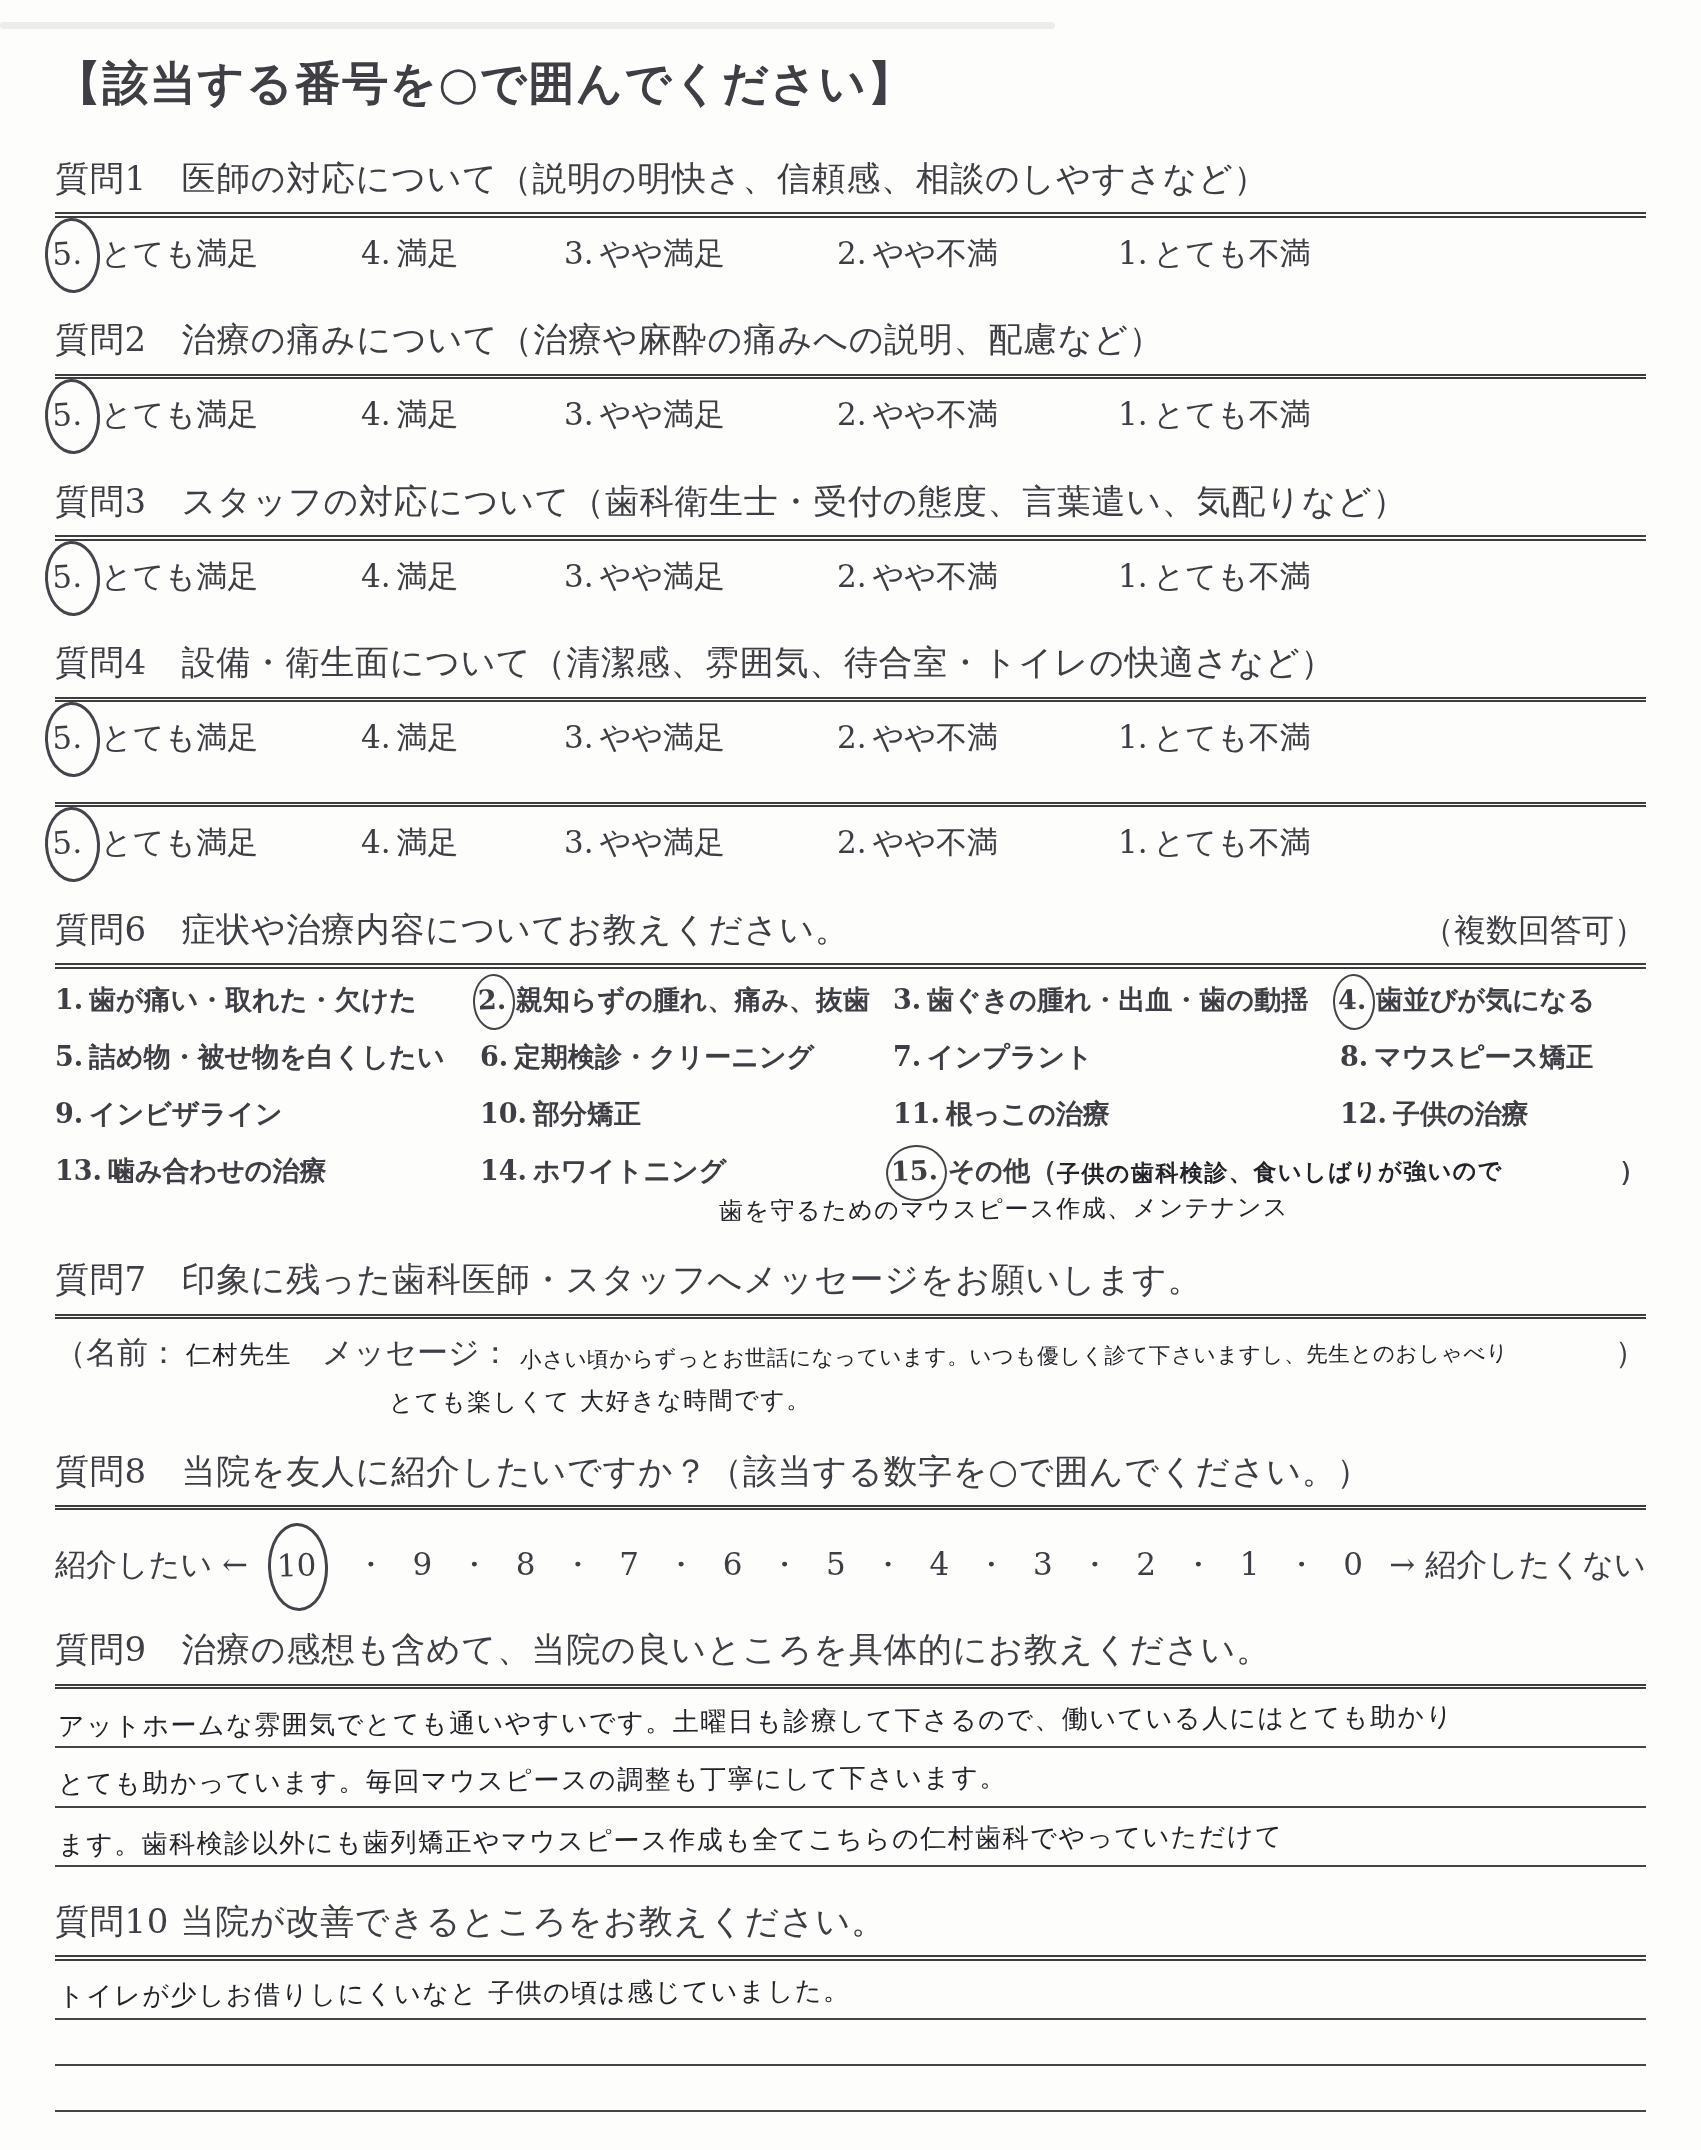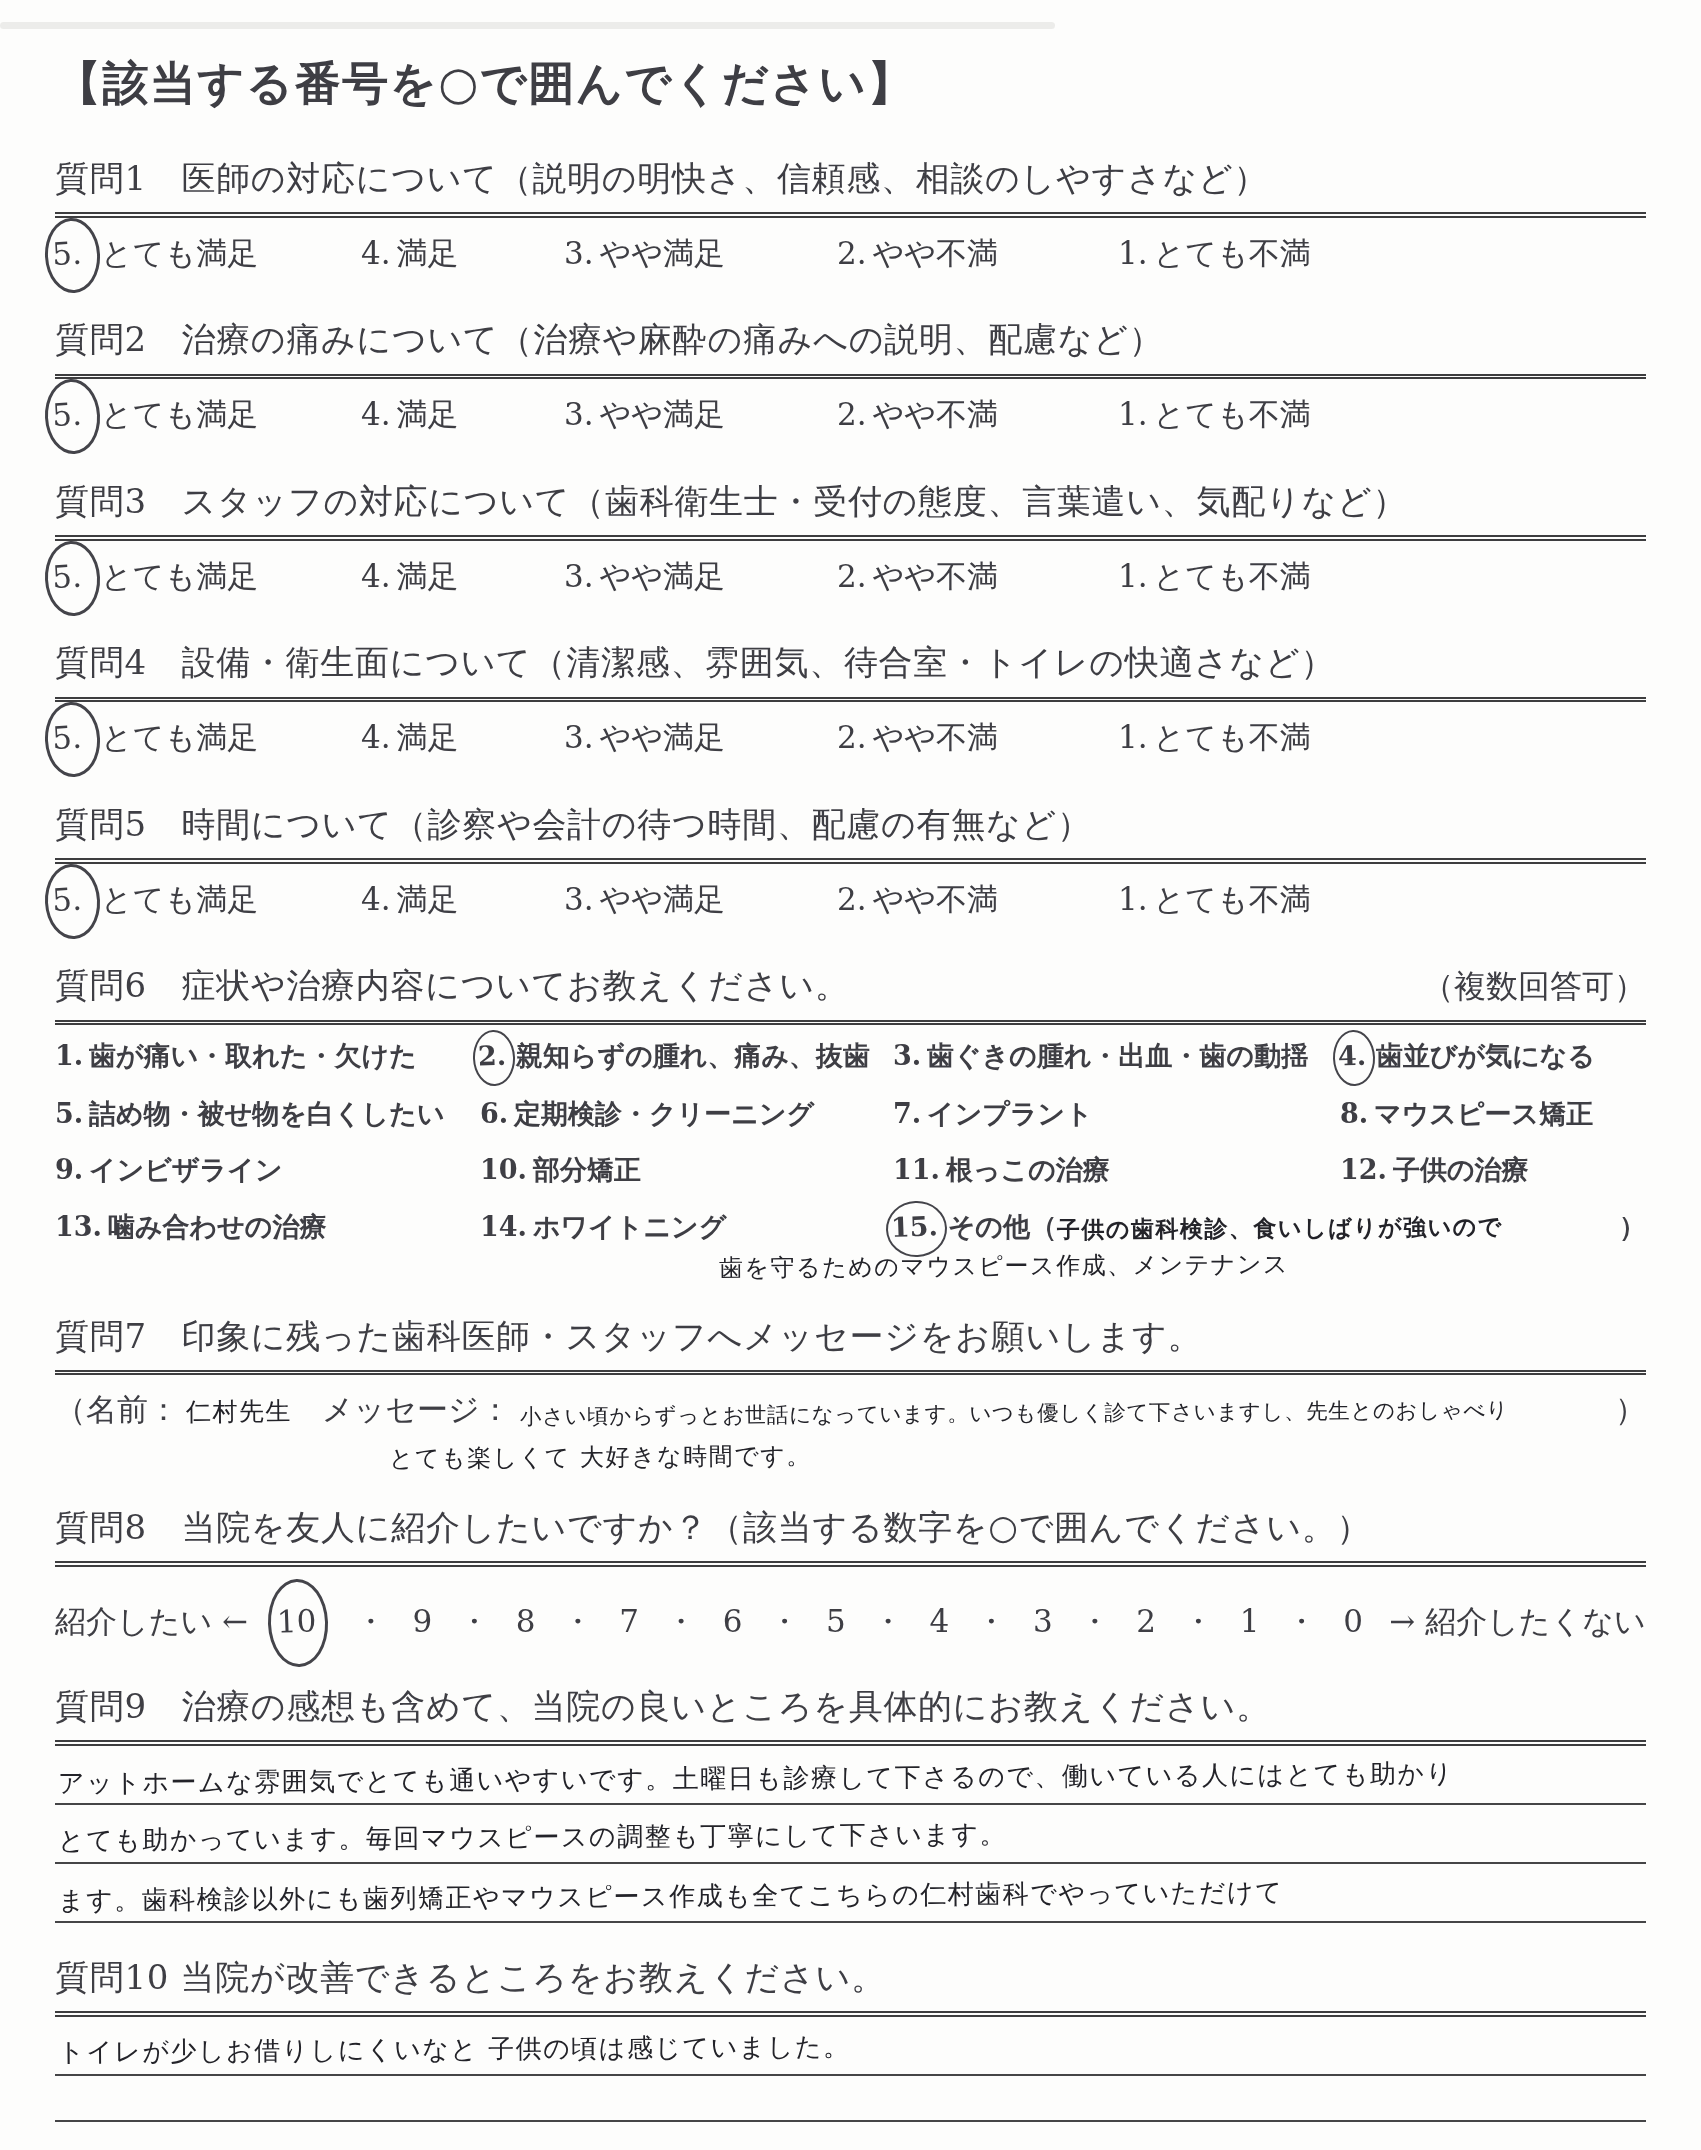--- a/index.html
+++ b/index.html
@@ -126,21 +126,20 @@
       <div class="opts">
         <span class="ow1"><span class="circ"><span class="onum">5.</span></span><span>とても満足</span></span>
         <span class="ow2"><span class="onum">4.</span><span>満足</span></span>
         <span class="ow3"><span class="onum">3.</span><span>やや満足</span></span>
         <span class="ow4"><span class="onum">2.</span><span>やや不満</span></span>
         <span class="ow5"><span class="onum">1.</span><span>とても不満</span></span>
       </div>
     </div>
 
     <div class="qblock">
-      <div class="qhead">質問5　時間について（診察や会計の待つ時間、配慮の有無など）</div>
       <div class="rule2"></div>
       <div class="opts">
         <span class="ow1"><span class="circ"><span class="onum">5.</span></span><span>とても満足</span></span>
         <span class="ow2"><span class="onum">4.</span><span>満足</span></span>
         <span class="ow3"><span class="onum">3.</span><span>やや満足</span></span>
         <span class="ow4"><span class="onum">2.</span><span>やや不満</span></span>
         <span class="ow5"><span class="onum">1.</span><span>とても不満</span></span>
       </div>
     </div>
 

